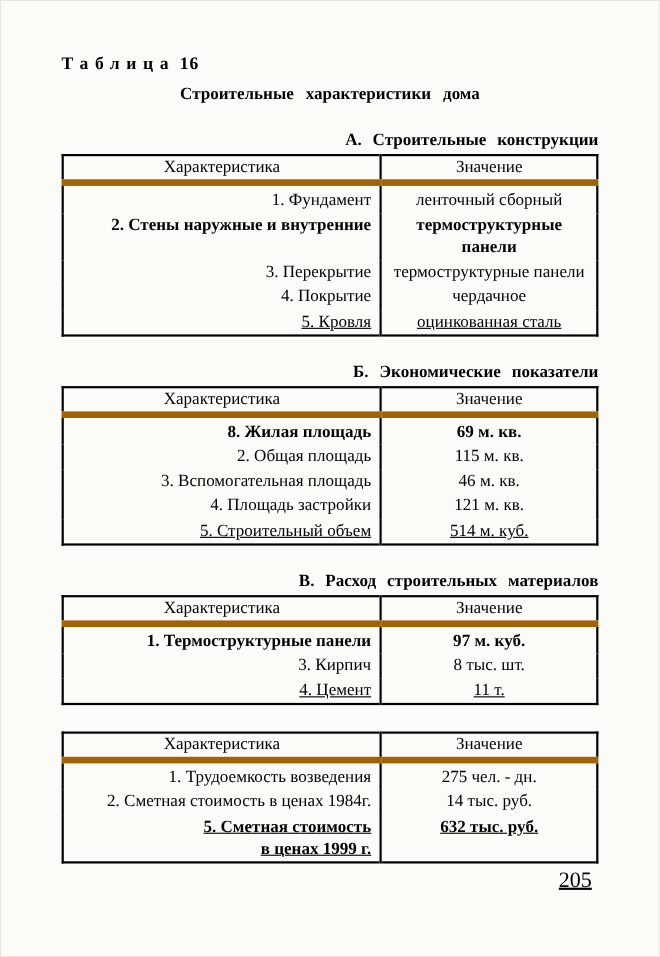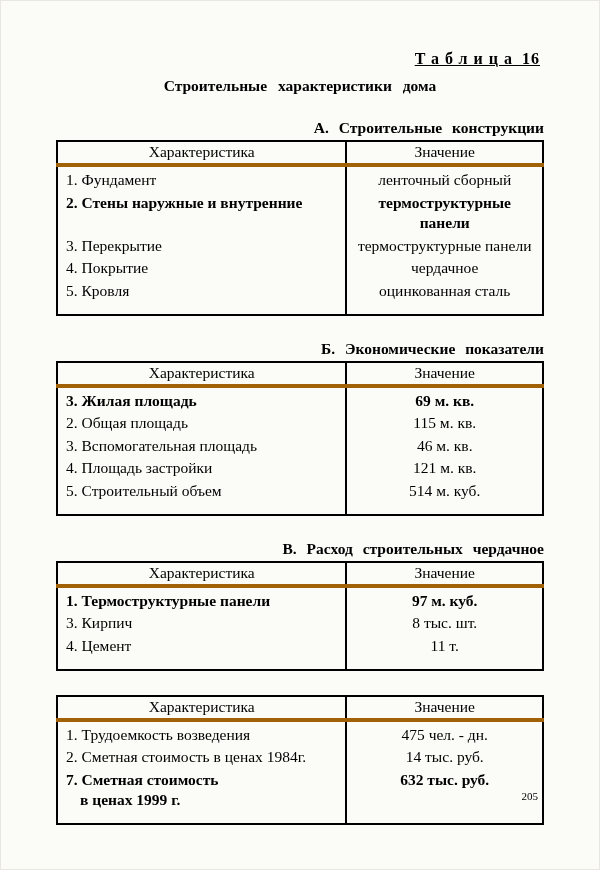--- a/index.html
+++ b/index.html
@@ -17,25 +17,24 @@
   }
   .page {
     position: absolute;
     inset: 0;
     box-shadow: inset 0 0 0 1px #e9e7e0;
     padding: 0 56px;
     box-sizing: border-box;
   }
   .table-label {
     margin-top: 50px;
-    text-align: right;
+    text-align: left;
     font-weight: bold;
     font-size: 16px;
     padding-right: 4px;
-    text-decoration: underline;
   }
   .table-label .word {
     letter-spacing: 6px;
   }
   .table-label .num {
     letter-spacing: 1px;
   }
   .doc-title {
     margin-top: 9px;
     text-align: center;
@@ -56,56 +55,58 @@
   table.dtable {
     width: 100%;
     border-collapse: collapse;
     border: 2px solid #000;
     table-layout: fixed;
   }
   table.dtable th {
     font-weight: normal;
     font-size: 15.5px;
     text-align: center;
-    border-bottom: 4px solid #a16207;
+    border-bottom: 6px solid #a16207;
     padding: 1px 4px 2px 4px;
   }
   table.dtable td {
     font-size: 15.5px;
     line-height: 1.33;
     padding: 1px 8px;
     vertical-align: top;
   }
   table.dtable .c1 {
     width: 57.5%;
     border-right: 2px solid #000;
   }
   table.dtable td.c1 {
-    text-align: left;
+    text-align: right;
   }
   table.dtable td.c2 {
     text-align: center;
   }
   table.dtable tbody tr:first-child td {
     padding-top: 3px;
   }
   table.dtable tbody tr:last-child td {
-    padding-bottom: 12px;
+    padding-bottom: 0;
+    text-decoration: underline;
   }
   tr.bold td {
     font-weight: bold;
   }
   .indent2 {
     padding-left: 14px;
   }
   .page-number {
     position: absolute;
     right: 62px;
-    bottom: 68px;
-    font-size: 11px;
+    bottom: 58px;
+    font-size: 20px;
+    text-decoration: underline;
   }
 </style>
 </head>
 <body>
 
 <div class="page">
 
   <div class="table-label">
     <span class="word">Таблица</span>
     <span class="num">16</span>
@@ -151,21 +152,21 @@
     <div class="section-heading">Б. Экономические показатели</div>
     <table class="dtable">
       <thead>
         <tr>
           <th class="c1">Характеристика</th>
           <th>Значение</th>
         </tr>
       </thead>
       <tbody>
         <tr class="bold">
-          <td class="c1">3. Жилая площадь</td>
+          <td class="c1">8. Жилая площадь</td>
           <td class="c2">69 м. кв.</td>
         </tr>
         <tr>
           <td class="c1">2. Общая площадь</td>
           <td class="c2">115 м. кв.</td>
         </tr>
         <tr>
           <td class="c1">3. Вспомогательная площадь</td>
           <td class="c2">46 м. кв.</td>
         </tr>
@@ -175,21 +176,21 @@
         </tr>
         <tr>
           <td class="c1">5. Строительный объем</td>
           <td class="c2">514 м. куб.</td>
         </tr>
       </tbody>
     </table>
   </div>
 
   <div class="section">
-    <div class="section-heading">В. Расход строительных чердачное</div>
+    <div class="section-heading">В. Расход строительных материалов</div>
     <table class="dtable">
       <thead>
         <tr>
           <th class="c1">Характеристика</th>
           <th>Значение</th>
         </tr>
       </thead>
       <tbody>
         <tr class="bold">
           <td class="c1">1. Термоструктурные панели</td>
@@ -211,29 +212,29 @@
     <table class="dtable">
       <thead>
         <tr>
           <th class="c1">Характеристика</th>
           <th>Значение</th>
         </tr>
       </thead>
       <tbody>
         <tr>
           <td class="c1">1. Трудоемкость возведения</td>
-          <td class="c2">475 чел. - дн.</td>
+          <td class="c2">275 чел. - дн.</td>
         </tr>
         <tr>
           <td class="c1">2. Сметная стоимость в ценах 1984г.</td>
           <td class="c2">14 тыс. руб.</td>
         </tr>
         <tr class="bold">
           <td class="c1">
-            <div>7. Сметная стоимость</div>
+            <div>5. Сметная стоимость</div>
             <div class="indent2">в ценах 1999 г.</div>
           </td>
           <td class="c2">632 тыс. руб.</td>
         </tr>
       </tbody>
     </table>
   </div>
 
   <div class="page-number">205</div>
 

